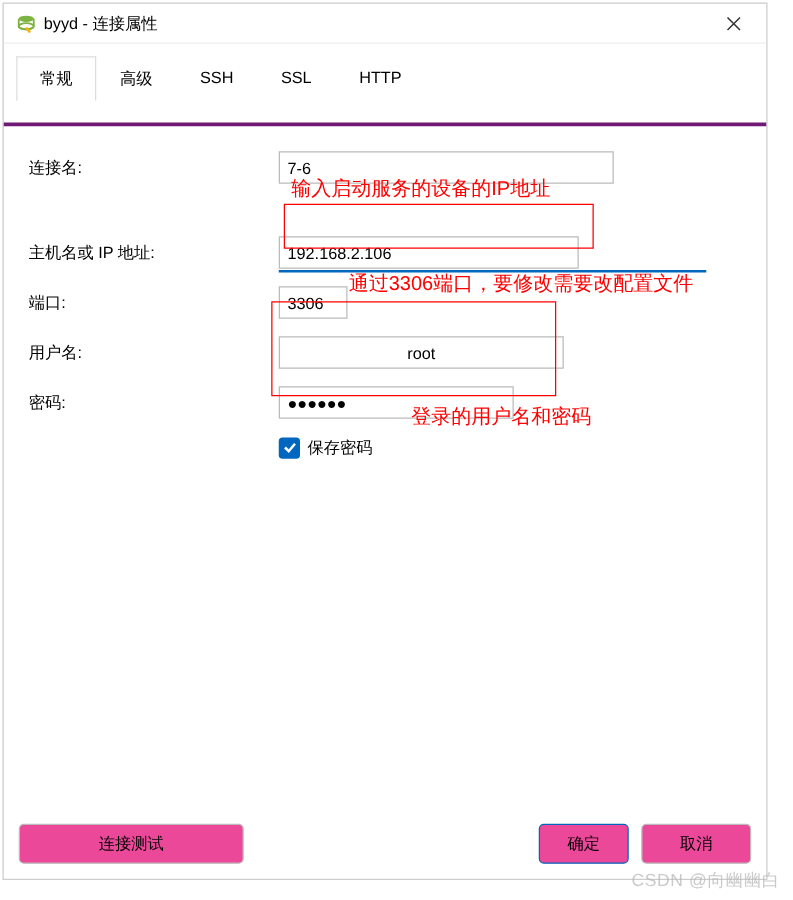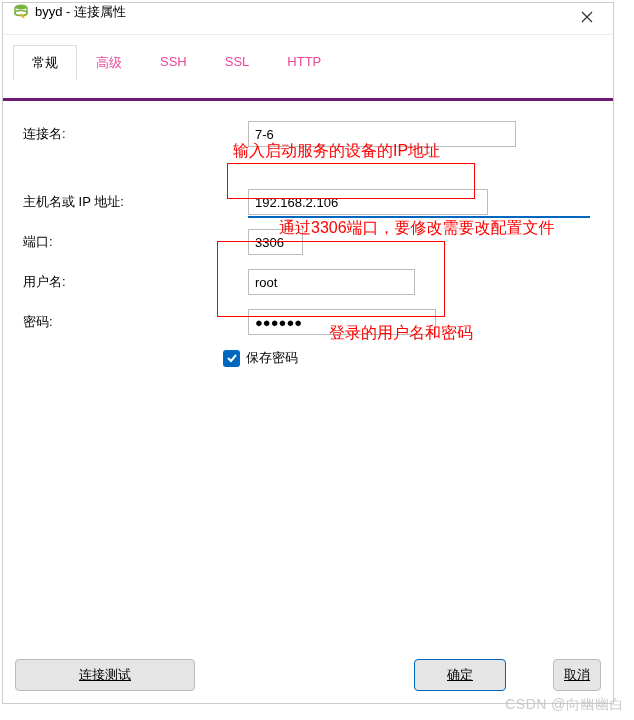--- a/index.html
+++ b/index.html
@@ -16,20 +16,21 @@
       border: 1px solid #ccc;
       width: 612px;
       height: 702px;
       background: #fff;
       position: relative;
       margin: 2px;
     }
     .titlebar {
       height: 32px;
       display: flex;
+      align-items: center;
       padding: 0 10px;
       border-bottom: 1px solid #eee;
     }
     .titlebar-icon {
       width: 16px;
       height: 16px;
       margin-right: 6px;
     }
     .title-text {
       flex: 1;
@@ -46,57 +47,56 @@
     }
     .tabs {
       display: flex;
       padding: 10px 10px 18px 10px;
       border-bottom: 3px solid #701a75;
     }
     .tab {
       padding: 8px 18px;
       cursor: pointer;
       font-size: 13px;
-      color: #ec4899;
+      color: #000000;
       border: 1px solid transparent;
       margin-bottom: -1px;
     }
     .tab.active {
       border: 1px solid #ddd;
       border-bottom: 1px solid #fff;
       background: #fff;
       color: #000;
     }
     .form-area {
       padding: 20px 12px 10px 20px;
       position: relative;
     }
     .form-row {
       display: flex;
       align-items: center;
       margin-bottom: 14px;
       min-height: 26px;
-      gap: 25px;
     }
     .form-label {
       width: 200px;
       color: #000;
       font-size: 13px;
     }
     .text-input {
       border: 1px solid #bbb;
       padding: 4px 6px;
       font-size: 13px;
       height: 26px;
       background: #fff;
     }
     .input-connname { width: 268px; }
     .input-host { width: 240px; }
     .input-port { width: 55px; }
-    .input-user { width: 167px; }
+    .input-user { width: 228px; text-align: center; }
     .input-pass { width: 188px; }
     .host-wrapper {
       position: relative;
       width: 342px;
     }
     .host-underline {
       position: absolute;
       bottom: -3px;
       left: 0;
       width: 342px;
@@ -134,32 +134,31 @@
     .button-bar {
       position: absolute;
       bottom: 12px;
       left: 12px;
       right: 12px;
       display: flex;
       align-items: center;
     }
     .btn {
       border: 1px solid #bbb;
-      background: #e5e5e5;
+      background: #ec4899;
       padding: 6px 0;
       font-size: 13px;
       cursor: pointer;
       border-radius: 4px;
       text-align: center;
-      text-decoration: underline;
     }
     .btn-test { width: 180px; }
     .spacer { flex: 1; }
-    .btn-ok { width: 92px; margin-right: 10px; border: 1.5px solid #0067c0; }
-    .btn-cancel { width: 48px; margin-left: 37px; }
+    .btn-ok { width: 72px; margin-right: 10px; border: 1.5px solid #0067c0; }
+    .btn-cancel { width: 88px; }
     .watermark {
       position: absolute;
       bottom: 6px;
       right: 10px;
       color: rgba(180,180,180,0.7);
       font-size: 14px;
       letter-spacing: 0.5px;
     }
   </style>
 </head>

